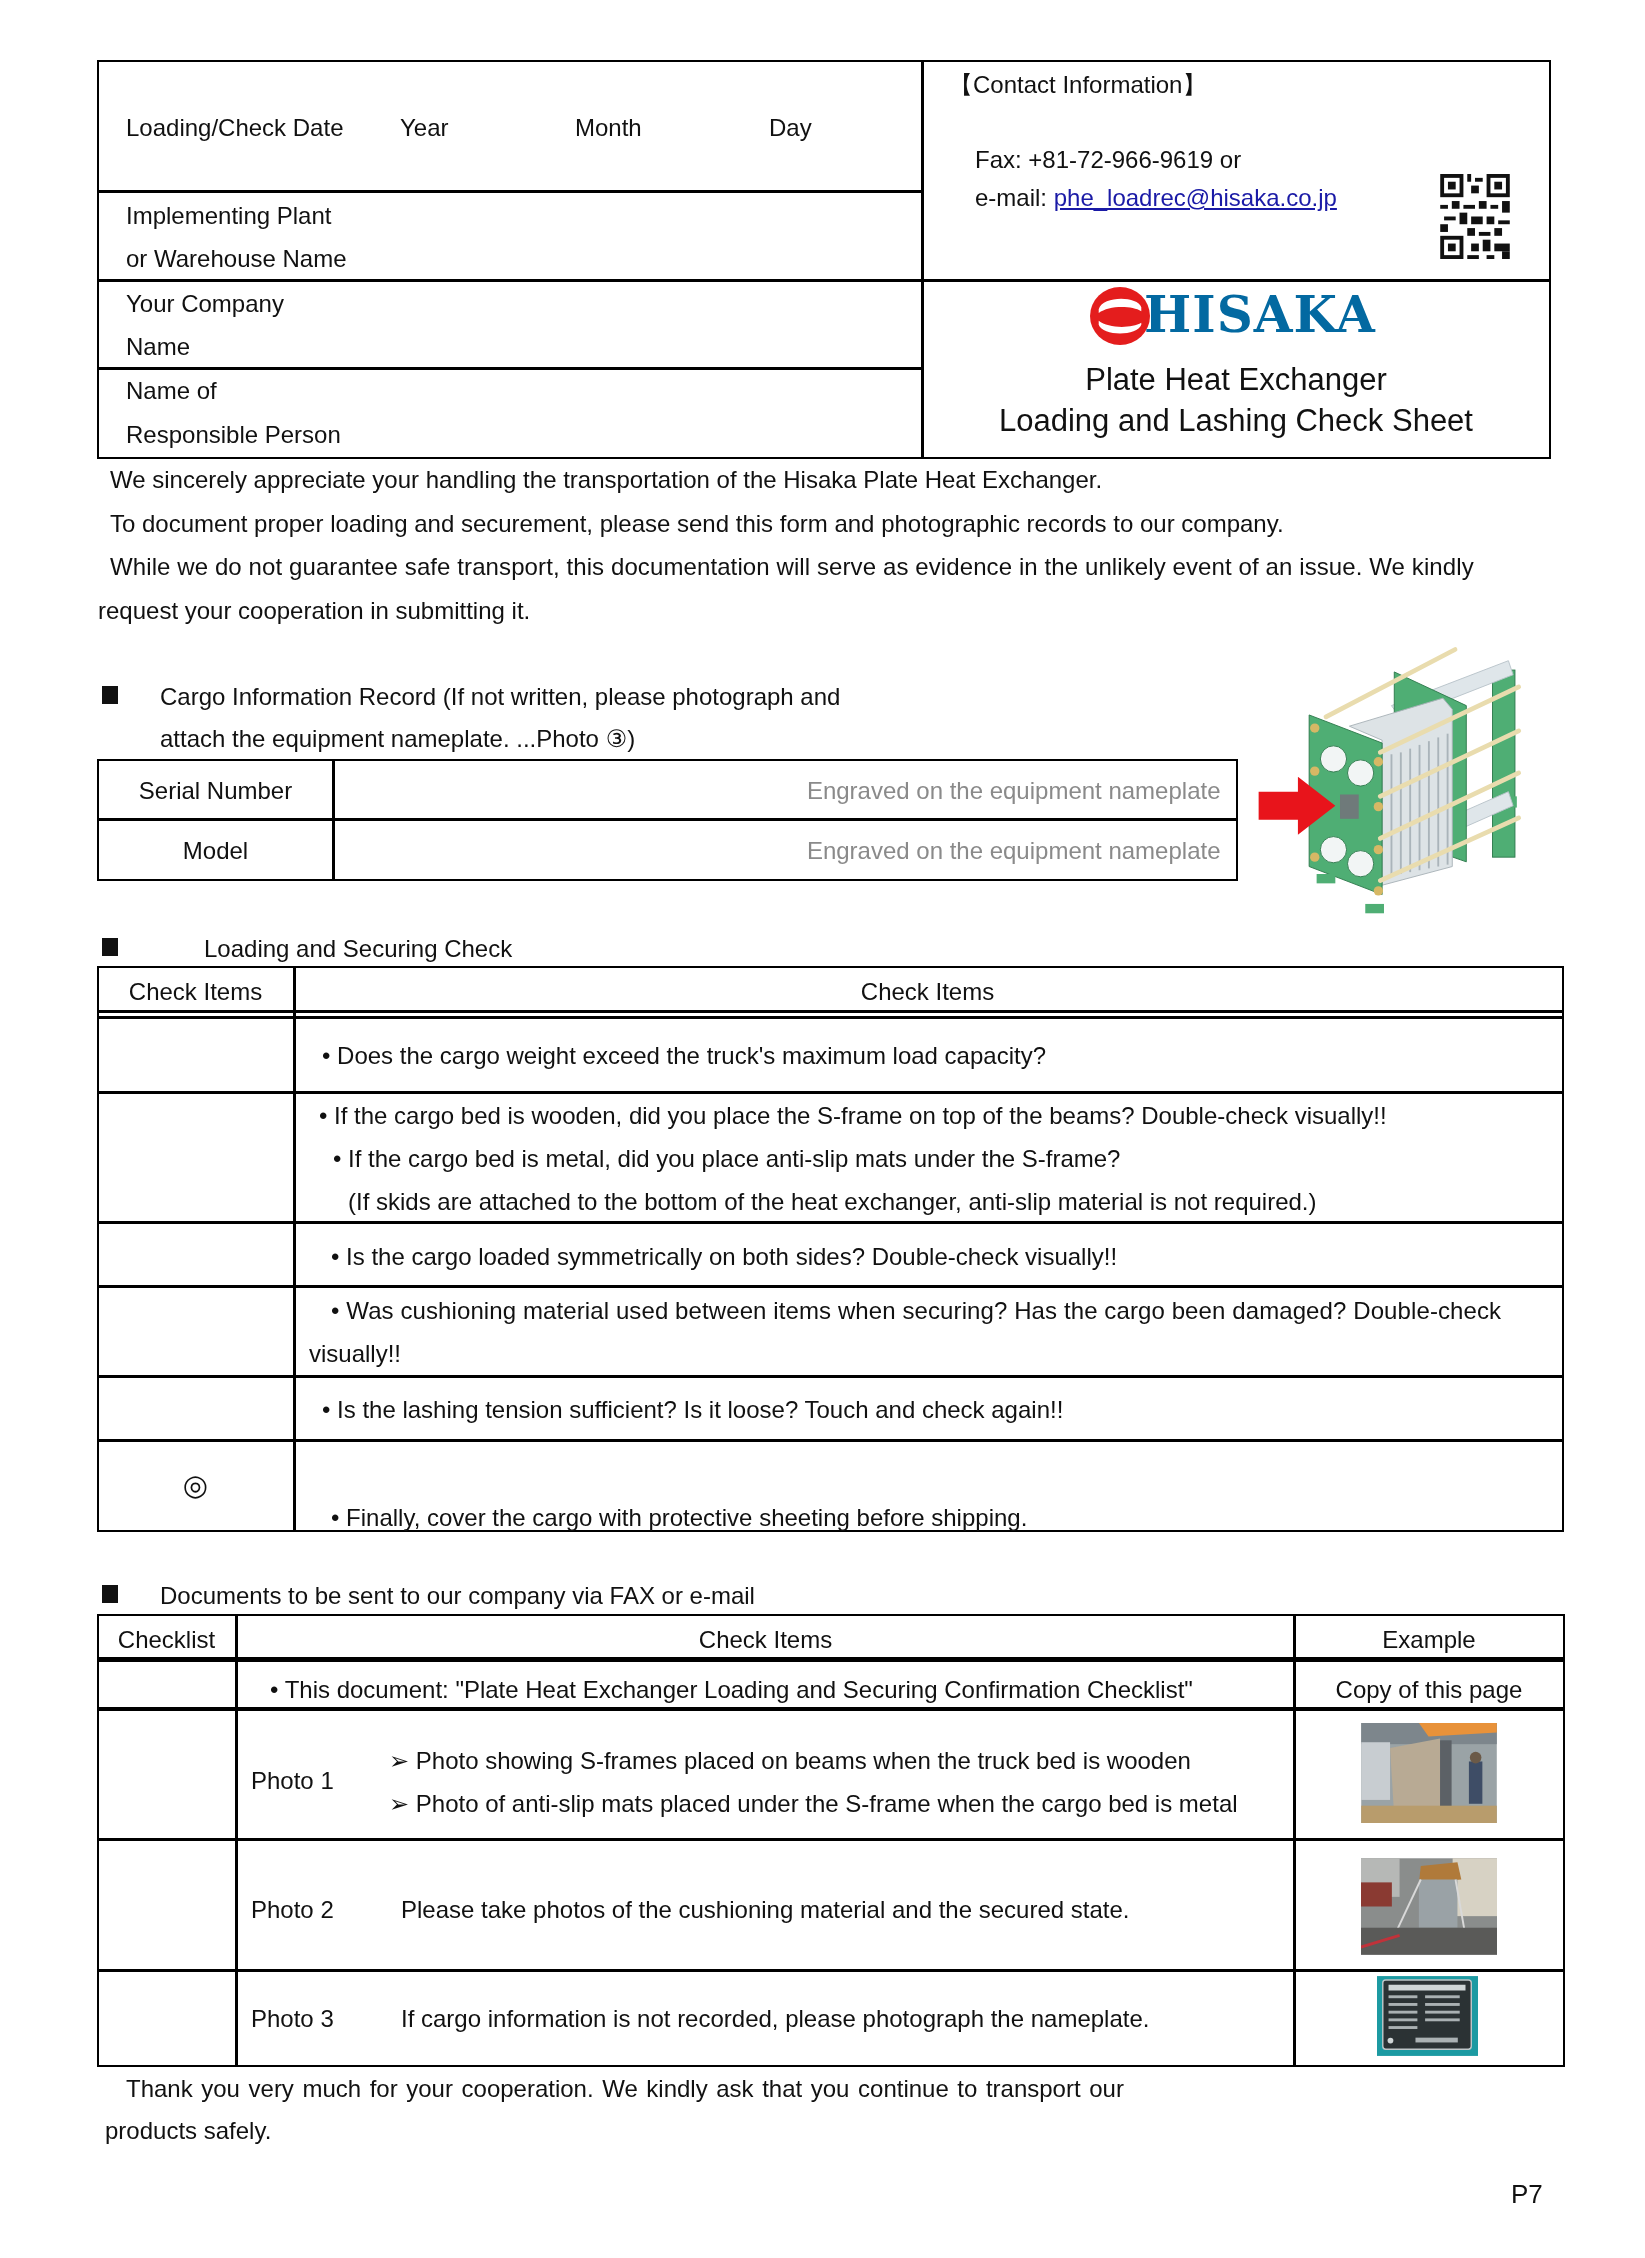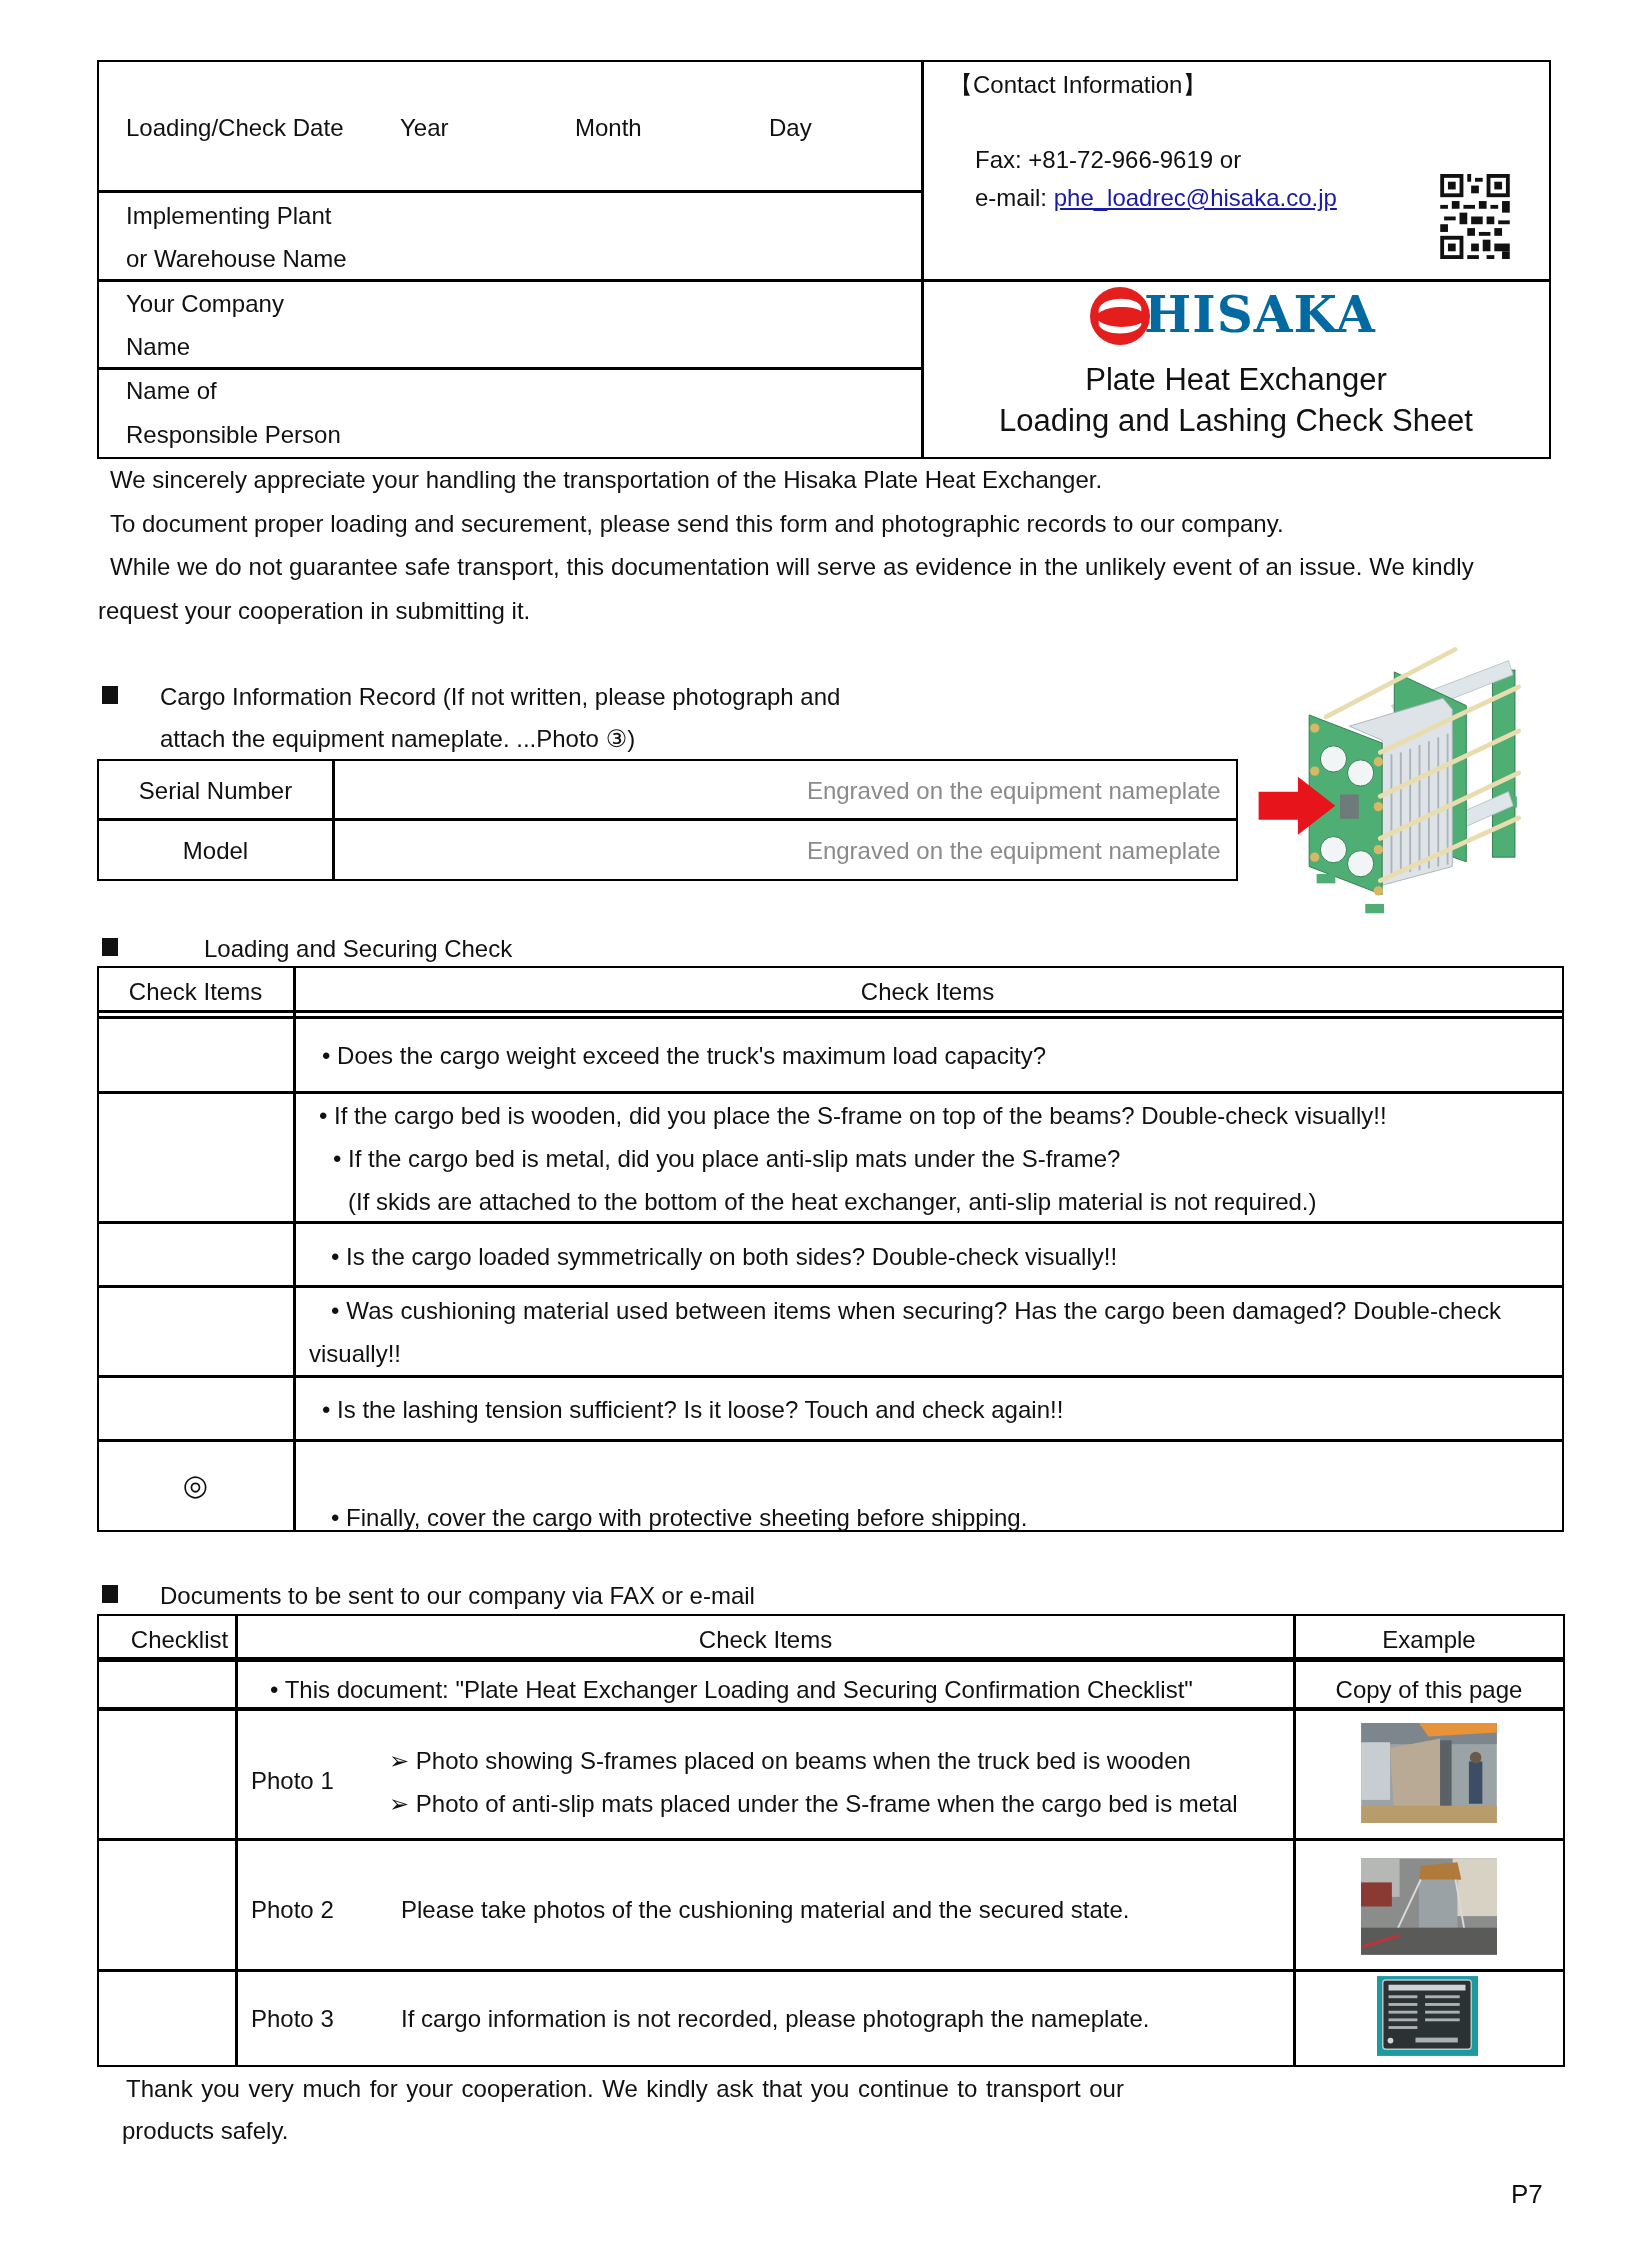--- a/index.html
+++ b/index.html
@@ -220,21 +220,21 @@
 <span class="txt" style="left:160px; top:1584px;">Documents to be sent to our company via FAX or e-mail</span>
 
 <div class="box" style="left:97px; top:1614px; width:1468px; height:453px;"></div>
 <div class="vline" style="left:235px; top:1614px; height:453px;"></div>
 <div class="vline" style="left:1293px; top:1614px; height:453px;"></div>
 <div class="hline" style="left:97px; top:1657px; width:1468px; height:4.8px;"></div>
 <div class="hline" style="left:97px; top:1707px; width:1468px; height:3.9px;"></div>
 <div class="hline" style="left:97px; top:1838px; width:1468px;"></div>
 <div class="hline" style="left:97px; top:1969px; width:1468px;"></div>
 
-<span class="txt center" style="left:99px; width:135px; top:1628px;padding-left:13px;">Checklist</span>
+<span class="txt center" style="left:99px; width:135px; top:1628px;">Checklist</span>
 <span class="txt center" style="left:238px; width:1055px; top:1628px;">Check Items</span>
 <span class="txt center" style="left:1296px; width:266px; top:1628px;">Example</span>
 
 <div class="abs" style="left:99px; top:1663px; width:135px; height:44px;"></div>
 <span class="txt" style="left:270px; top:1678px;">• This document: "Plate Heat Exchanger Loading and Securing Confirmation Checklist"</span>
 <span class="txt center" style="left:1296px; width:266px; top:1678px;">Copy of this page</span>
 
 <div class="abs" style="left:99px; top:1711px; width:135px; height:127px;"></div>
 <span class="txt" style="left:251px; top:1769px;">Photo 1</span>
 <span class="txt" style="left:389px; top:1749px;">➢ Photo showing S-frames placed on beams when the truck bed is wooden</span>
@@ -289,16 +289,16 @@
       <rect x="12" y="44" width="30" height="3"></rect>
         <rect x="50" y="44" width="36" height="3"></rect>
       <rect x="12" y="52" width="30" height="3"></rect>
       <rect x="40" y="64" width="44" height="5"></rect>
     </g>
     <circle cx="14" cy="67" r="3" fill="#cfd5d6"></circle>
   </svg>
 </div>
 
 <span class="txt" style="left:126px; top:2077px; word-spacing:1.9px;">Thank you very much for your cooperation. We kindly ask that you continue to transport our</span>
-<span class="txt" style="left:122px; top:2119px;">products safely.</span>
+<span class="txt" style="left:105px; top:2119px;">products safely.</span>
 
 <span class="txt" style="left:1511px; top:2181px; font-size:26px;">P7</span>
 
 
 </body></html>

